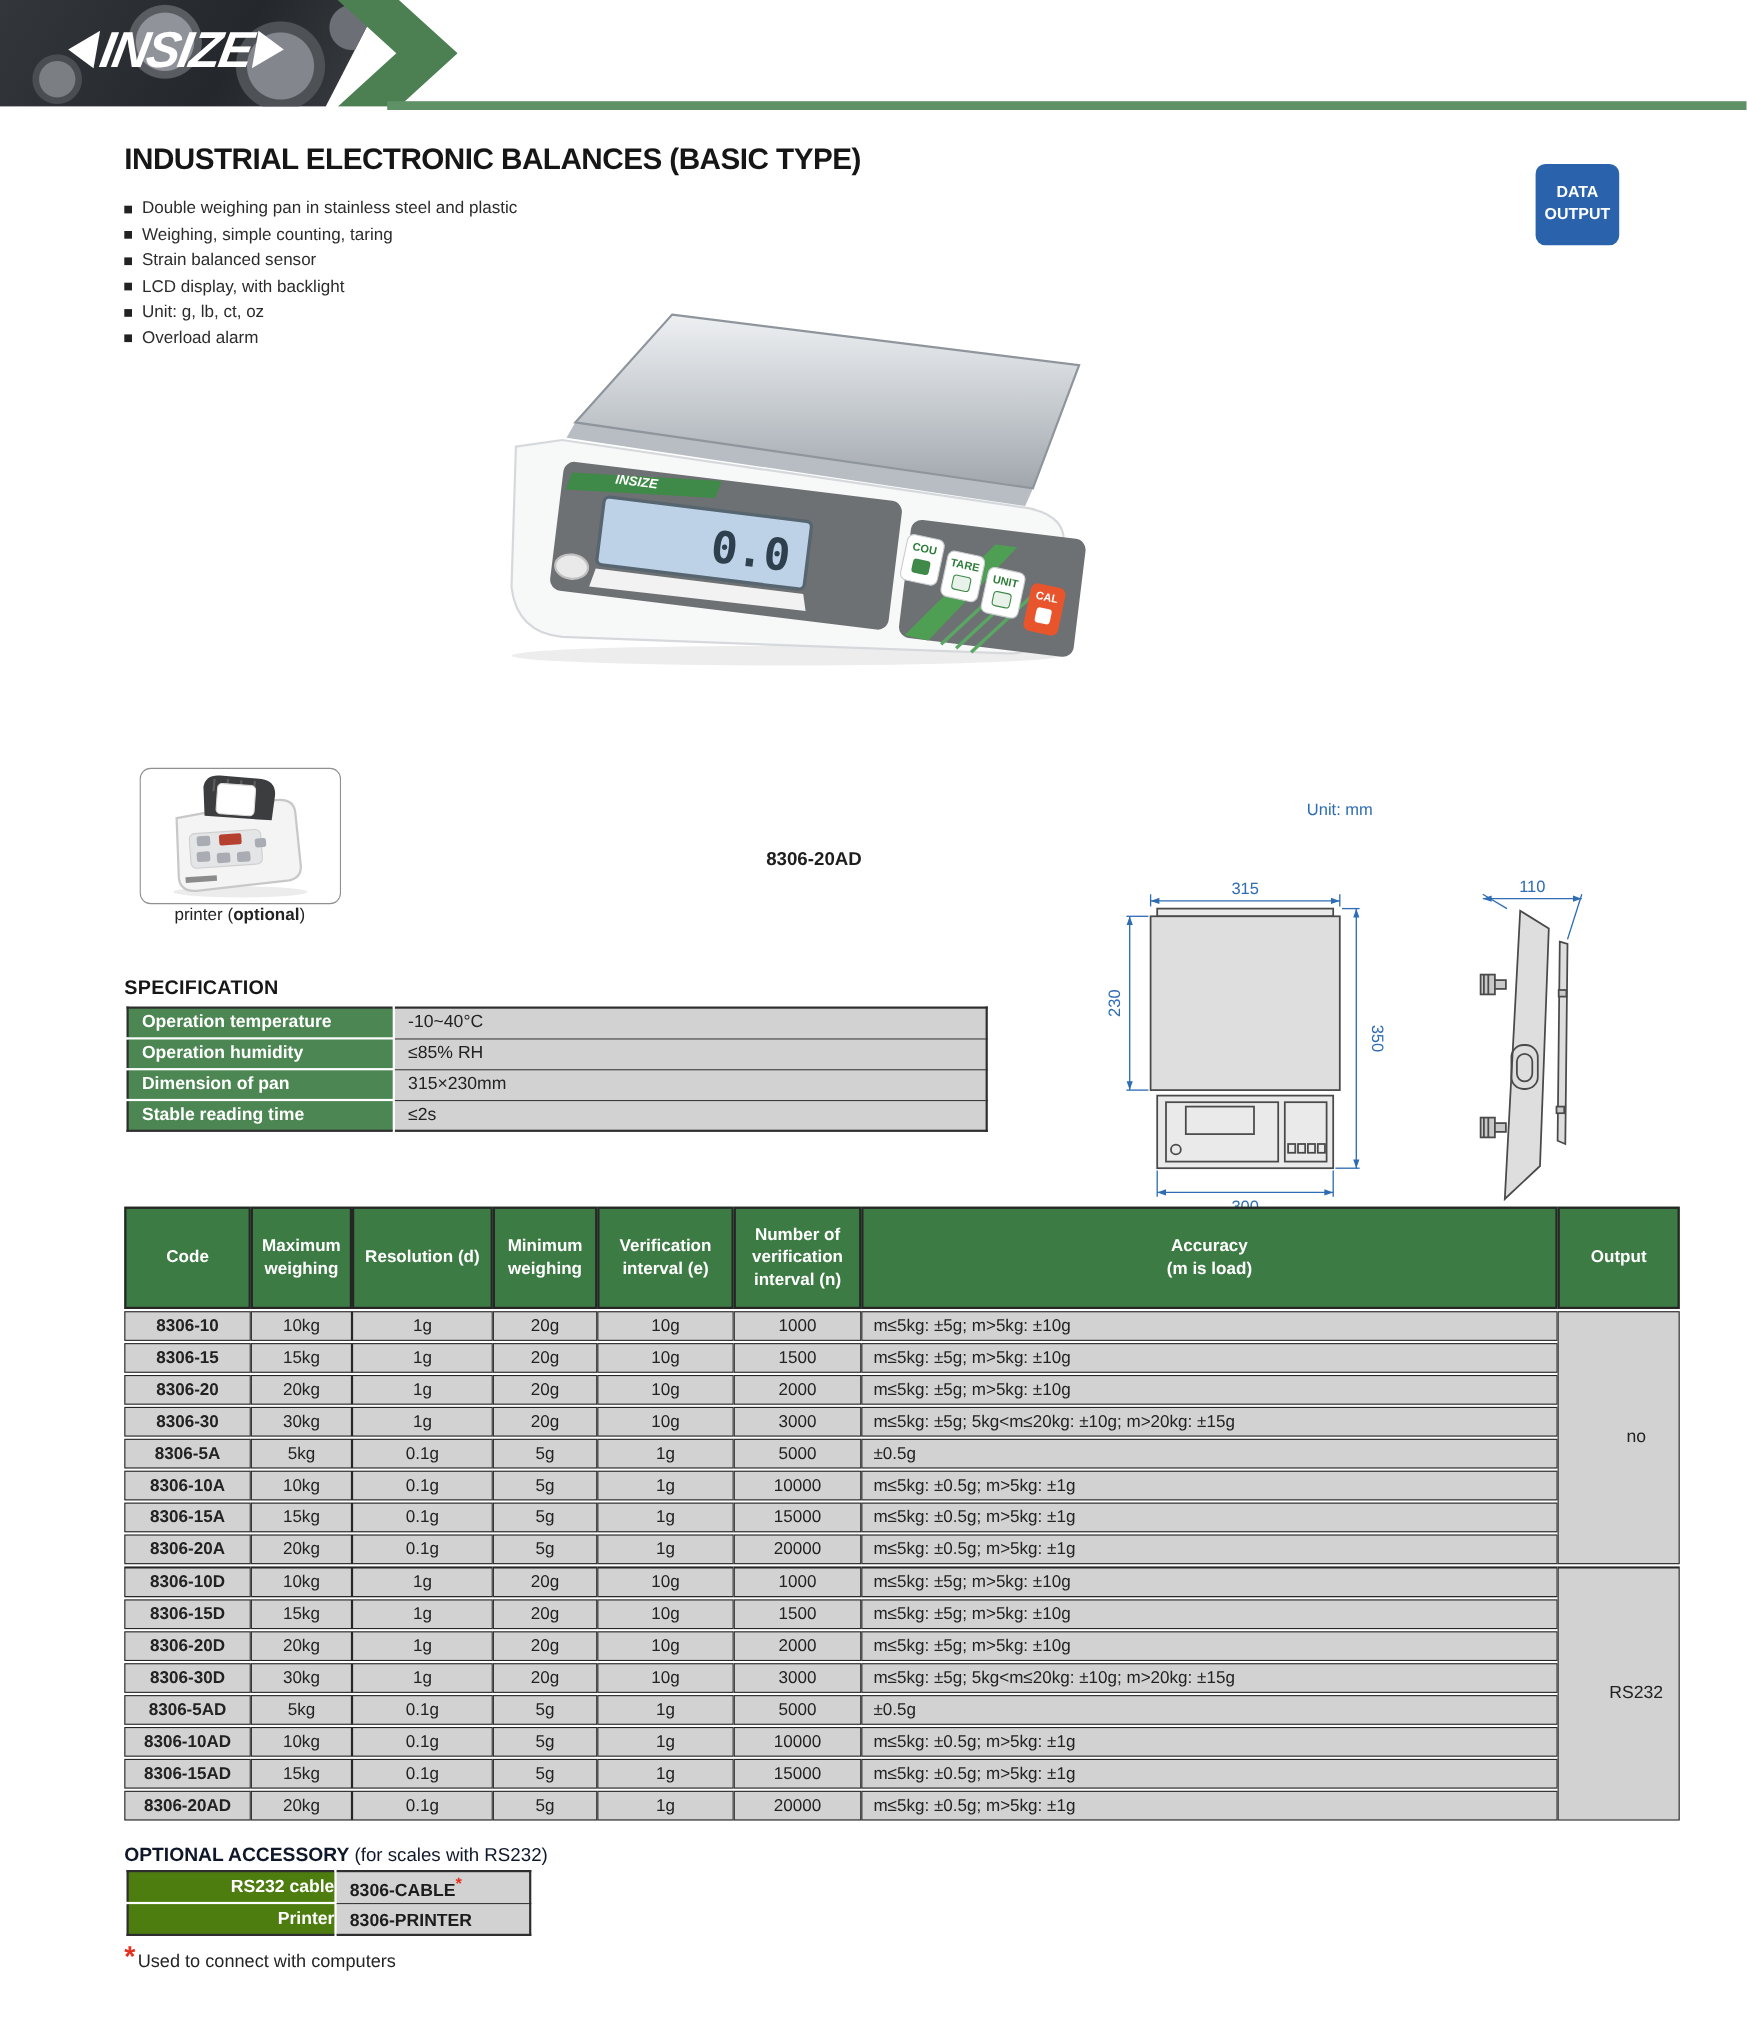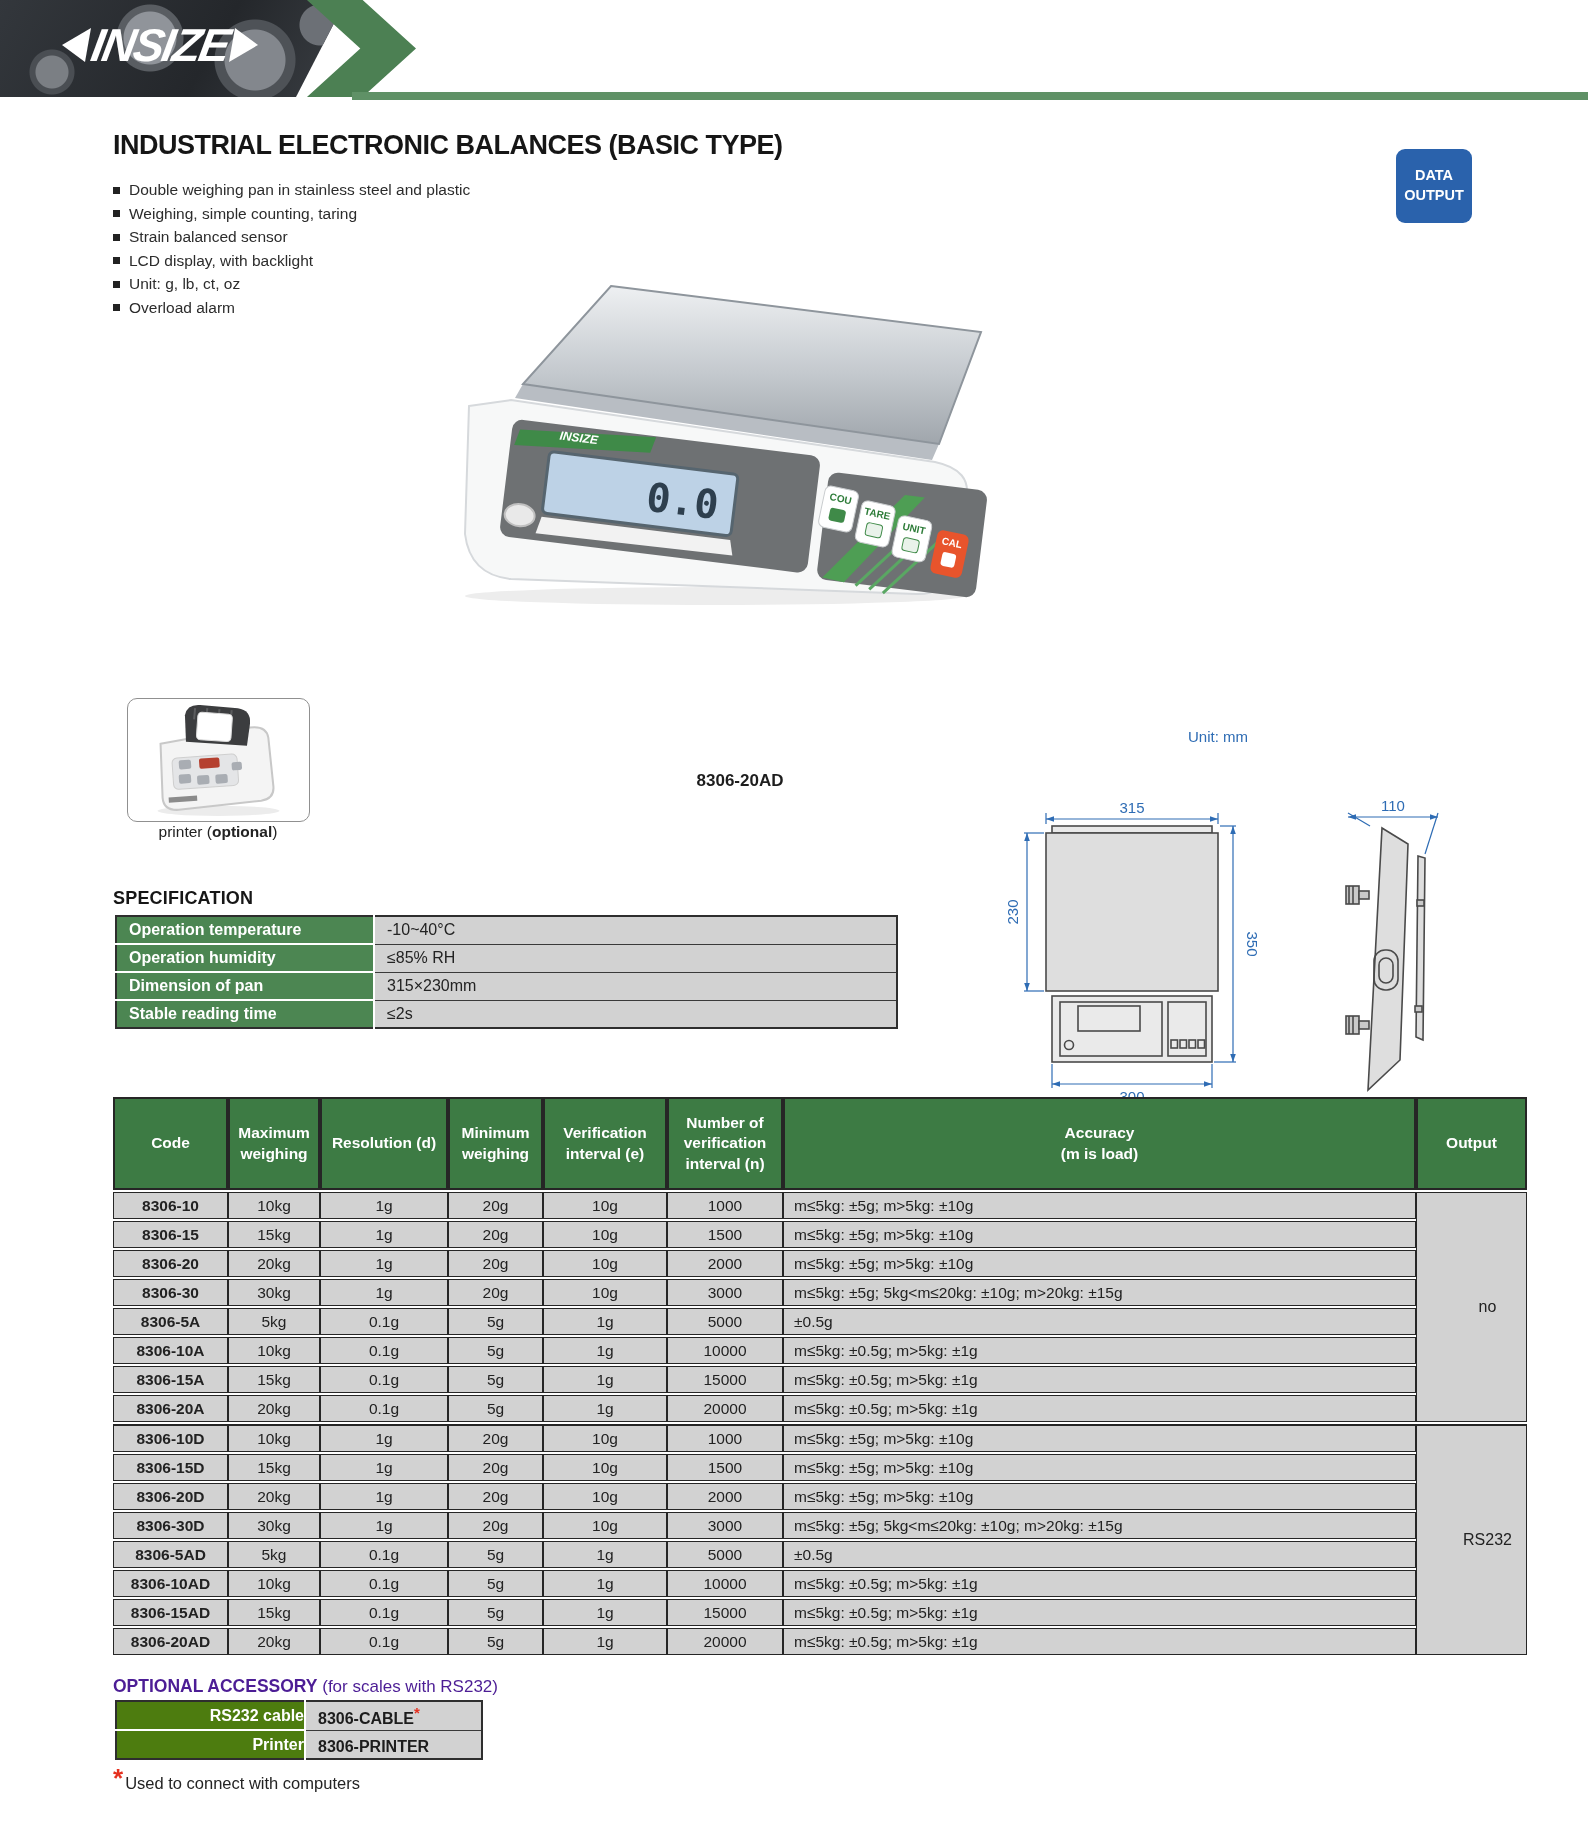--- a/index.html
+++ b/index.html
@@ -43,39 +43,39 @@
   .unit-note{position:absolute;left:1188px;top:728px;font-size:15px;color:#2e6cb4;}
 
   
   .drawing{position:absolute;left:930px;top:800px;width:640px;height:310px;}
   .drawing text{font-family:"Liberation Sans",sans-serif;font-size:15px;fill:#2e6cb4;}
 
   
   .spec-title{position:absolute;left:113px;top:888px;font-size:18px;font-weight:700;color:#161616;letter-spacing:0.2px;}
   table.spec{position:absolute;left:115px;top:915px;width:783px;border-collapse:collapse;table-layout:fixed;
       border:2px solid #2e2e2e;}
-  table.spec td{height:26px;font-size:16px;padding:0 16px 0 12px;}
+  table.spec td{height:26px;font-size:16px;padding:0 0 0 12px;}
   table.spec td.lbl{width:228px;background:#4c8652;color:#fff;font-weight:700;
       border-bottom:2.5px solid #fff;border-right:2.5px solid #fff;}
   table.spec td.val{background:#d2d2d2;color:#232323;border-bottom:1.5px solid #3a3a3a;}
   table.spec tr:last-child td{border-bottom:none;}
 
   
   table.main{position:absolute;left:113px;top:1095px;width:1414px;table-layout:fixed;
       border-collapse:separate;border-spacing:0 2px;font-size:15.5px;color:#222;}
   table.main th{background:#3d7b44;color:#fff;font-weight:700;border:2px solid #262626;
       height:85px;padding:2px 5px;line-height:1.3;font-size:15.5px;}
   table.main td{background:#d2d2d2;border:1.5px solid #262626;height:25px;text-align:center;padding:0 4px;}
   table.main td.code{font-weight:700;}
   table.main td.acc{text-align:left;padding-left:10px;}
   table.main td.out{font-size:16px;padding-left:36px;}
   table.main tr.grp td{border-top-width:2.5px;}
 
   
-  .acc-title{position:absolute;left:113px;top:1676px;font-size:17px;color:#4c1d95;}
+  .acc-title{position:absolute;left:113px;top:1676px;font-size:17px;color:#0f172a;}
   .acc-title b{font-size:17.5px;font-weight:700;}
   table.accessory{position:absolute;left:115px;top:1700px;width:368px;border-collapse:collapse;table-layout:fixed;
       border:2px solid #2e2e2e;}
   table.accessory td{height:27px;font-size:16px;padding:0 0 0 12px;}
   table.accessory td.lbl{width:175px;background:#4d7c0f;color:#fff;font-weight:700;
       border-bottom:2.5px solid #fff;border-right:2.5px solid #fff;text-align:right;}
   table.accessory td.val{background:#d2d2d2;color:#1c1c1c;font-weight:700;border-bottom:1.5px solid #3a3a3a;}
   table.accessory tr:last-child td{border-bottom:none;}
   table.accessory sup{color:#e5301f;font-size:15px;}
 

